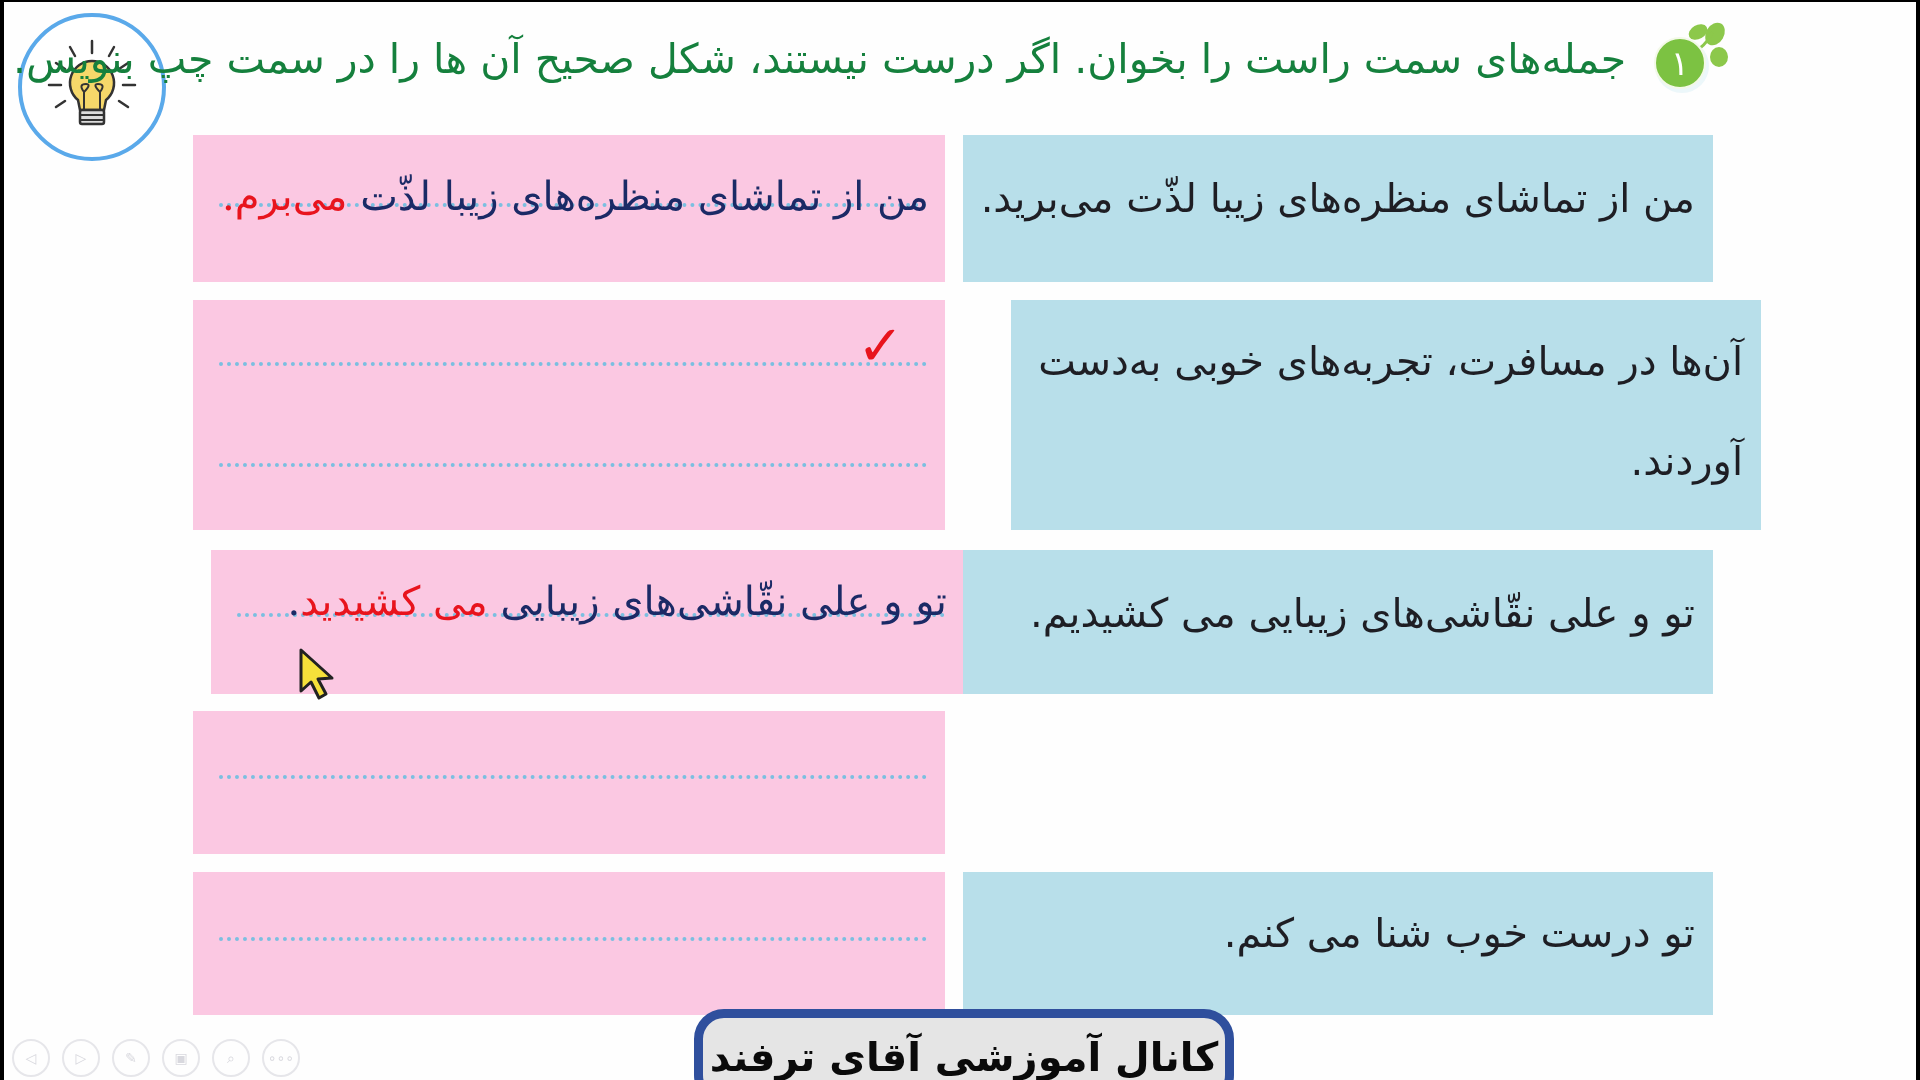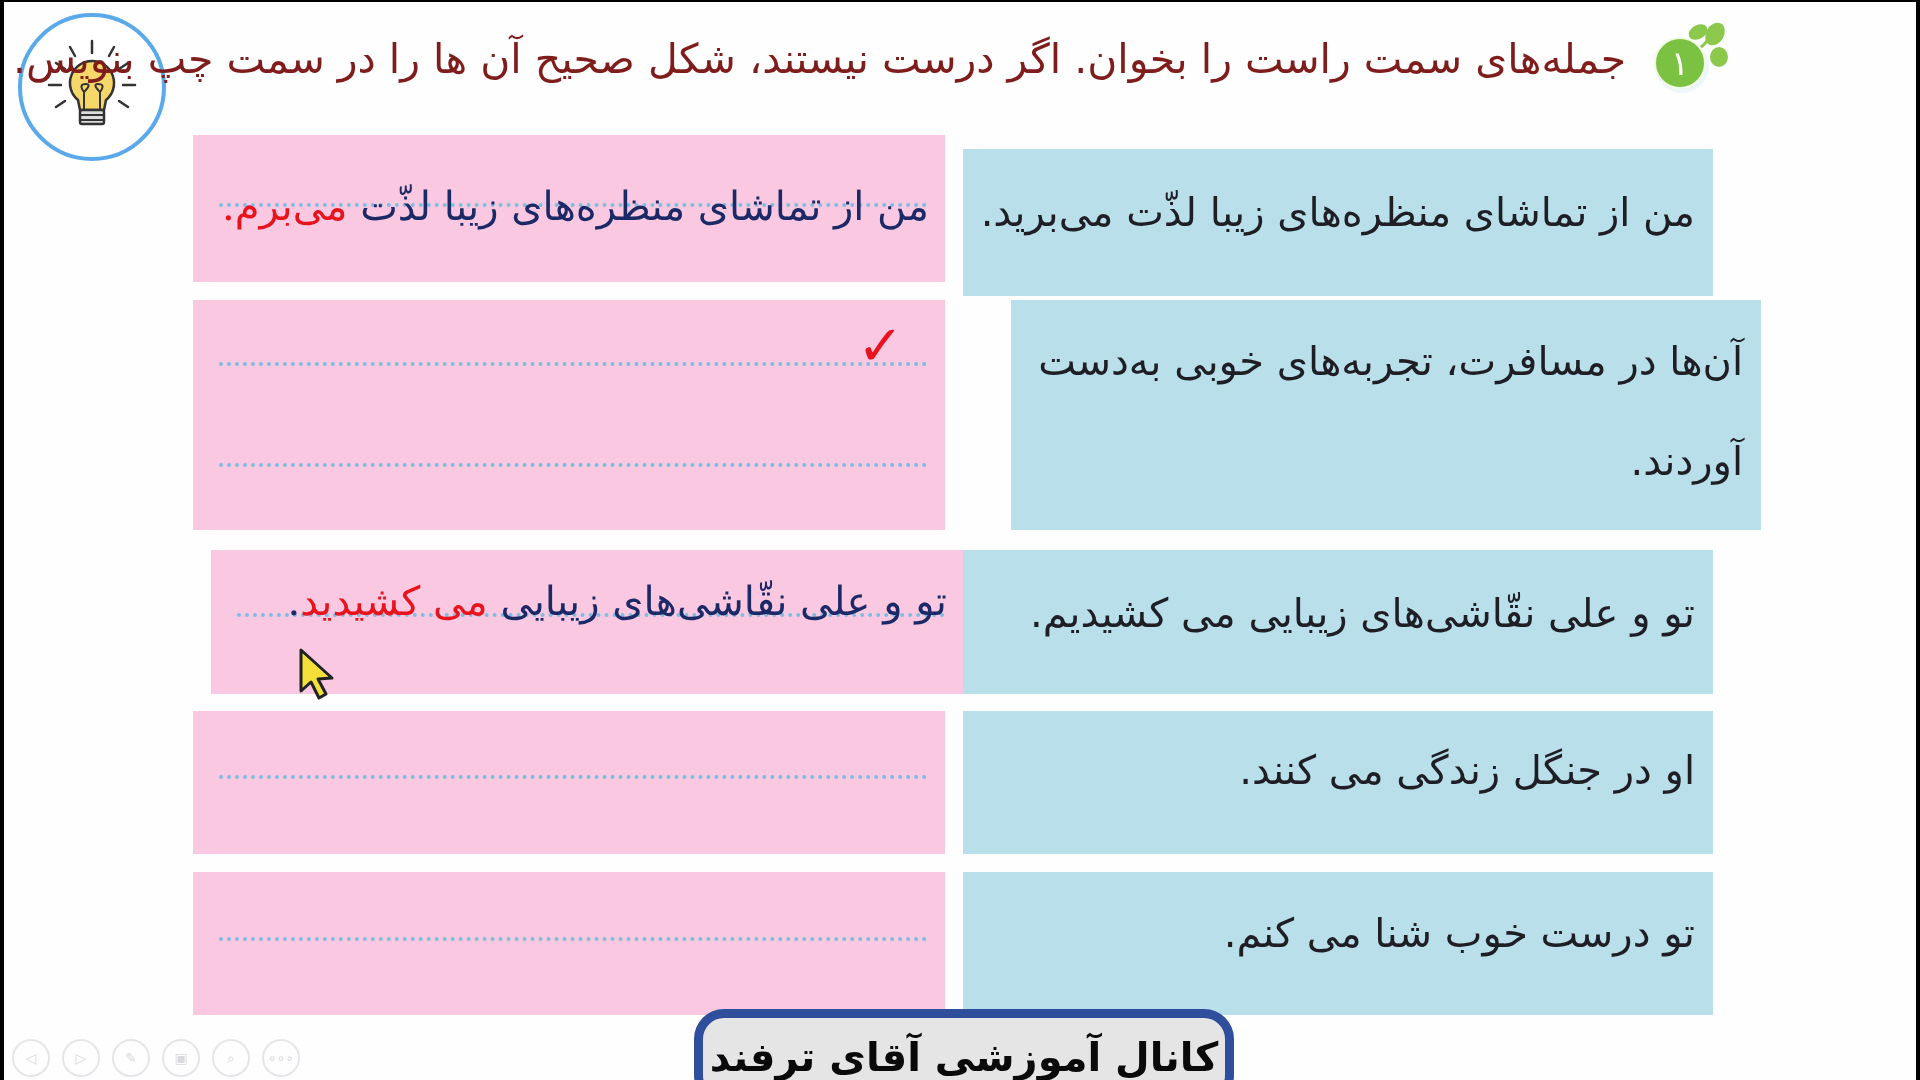--- a/index.html
+++ b/index.html
@@ -12,21 +12,21 @@
     position:absolute; left:4px; top:2px; width:1912px; height:1078px;
     background:#fefefe;
   }
   .bulb-badge {
     position:absolute; left:14px; top:11px; width:140px; height:140px;
     border:4px solid #5aa9ea; border-radius:50%; background:#fff;
   }
   .bulb-badge svg { position:absolute; left:0; top:0; }
   .title {
     position:absolute; right:290px; top:22px; height:70px;
-    direction:rtl; font-size:41px; color:#7f1d1d; white-space:nowrap;
+    direction:rtl; font-size:41px; color:#15803d; white-space:nowrap;
     line-height:70px;
   }
   .num-badge {
     position:absolute; left:1636px; top:16px; width:92px; height:80px;
   }
   .cell-right {
     position:absolute; left:959px; width:750px; background:#b8dfea;
     direction:rtl; box-sizing:border-box; padding:0 18px 0 20px;
     color:#1e1e24; font-size:40px;
   }
@@ -95,26 +95,26 @@
       <ellipse cx="58" cy="14" rx="10" ry="7" fill="#8cc84b" transform="rotate(-30 58 14)"></ellipse>
       <ellipse cx="75" cy="16" rx="9" ry="12" fill="#8cc84b" transform="rotate(30 75 16)"></ellipse>
       <ellipse cx="79" cy="39" rx="9" ry="10" fill="#8cc84b"></ellipse>
       <path d="M60 30 q8 -6 12 -16" stroke="#8cc84b" stroke-width="3" fill="none"></path>
       <circle cx="42" cy="48" r="27" fill="#dff1f7" opacity="0.6"></circle>
       <circle cx="40" cy="45" r="25" fill="#7cc242" stroke="#f3f9e8" stroke-width="2"></circle>
     </svg>
     <span style="position:absolute;left:30px;top:20px;width:20px;text-align:center;color:#fff;font-size:34px;line-height:50px;">۱</span>
   </div>
 
-  <div class="cell-right" style="top:147px;height:147px;">
+  <div class="cell-right" style="top:133px;height:147px;">
     <span class="line" style="top:40px;">من از تماشای منظره‌های زیبا لذّت می‌برید.</span>
   </div>
   <div class="cell-left" style="top:133px;height:147px;">
     <div class="dots" style="top:68px;"></div>
-    <div class="answer" style="top:48px;">
+    <div class="answer" style="top:38px;">
       <span>من از تماشای منظره‌های زیبا لذّت</span>
       <span class="red">می‌برم</span><span class="red">.</span>
     </div>
   </div>
 
   <div class="cell-right" style="top:298px;height:230px;margin-left:48px;">
     <span class="line" style="top:38px;">آن‌ها در مسافرت، تجربه‌های خوبی به‌دست</span>
     <span class="line" style="top:138px;">آوردند.</span>
   </div>
   <div class="cell-left" style="top:298px;height:230px;">
@@ -127,23 +127,20 @@
     <span class="line" style="top:40px;">تو و علی نقّاشی‌های زیبایی می کشیدیم.</span>
   </div>
   <div class="cell-left" style="top:548px;height:144px;margin-left:18px;">
     <div class="dots" style="top:63px;"></div>
     <div class="answer" style="top:28px;">
       <span>تو و علی نقّاشی‌های زیبایی</span>
       <span class="red">می کشیدید</span><span>.</span>
     </div>
   </div>
 
-  <div class="cell-right" style="top:709px;height:143px;">
-    <span class="line" style="top:36px;">او در جنگل زندگی می کنند.</span>
-  </div>
   <div class="cell-left" style="top:709px;height:143px;">
     <div class="dots" style="top:64px;"></div>
   </div>
 
   <div class="cell-right" style="top:870px;height:143px;">
     <span class="line" style="top:38px;">تو درست خوب شنا می کنم.</span>
   </div>
   <div class="cell-left" style="top:870px;height:143px;">
     <div class="dots" style="top:65px;"></div>
   </div>

